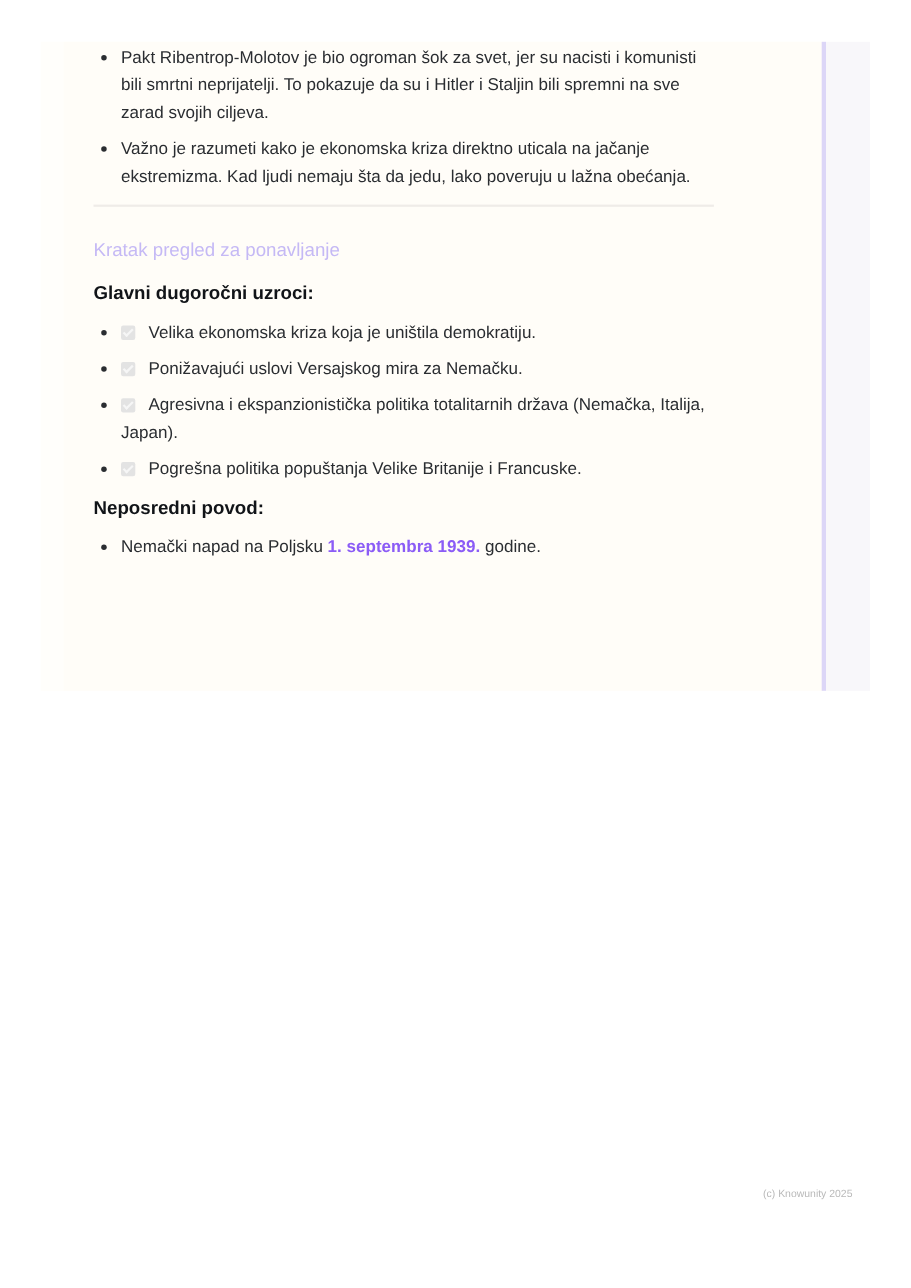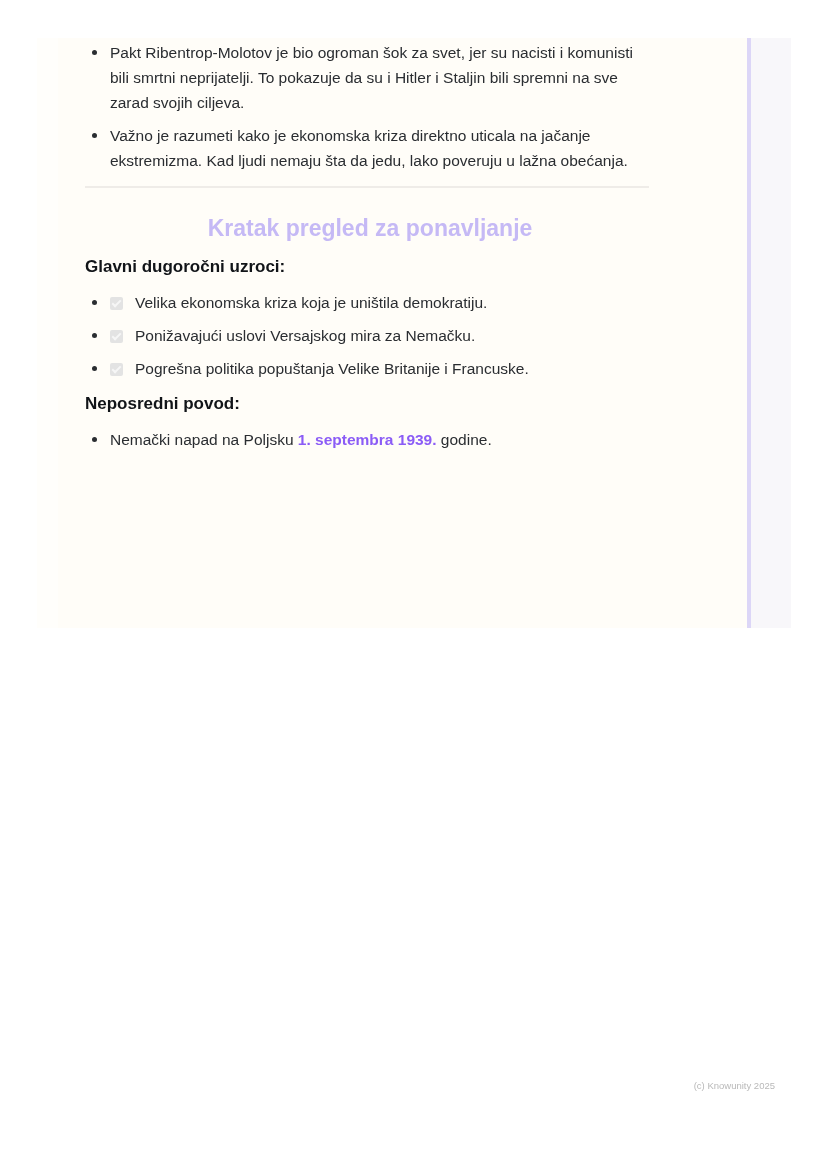--- a/index.html
+++ b/index.html
@@ -33,21 +33,21 @@
   }
   li.bullet::before {
     content:""; position:absolute; left:7px; top:10px; width:5px; height:5px;
     border-radius:50%; background:#2a2d31;
   }
   .top-list li { margin-bottom:8px; }
   .divider {
     height:2px; background:#efece8; margin:13px 0 0 0; width:564px;
   }
   .section-title {
-    font-size:23px; font-weight:bold; color:#c5b9f5; margin:25px 0 0 0; line-height:30px;text-align:center;
+    font-size:17px; font-weight:normal; color:#c5b9f5; margin:25px 0 0 0; line-height:30px;
   }
   .sub-heading {
     font-size:17px; font-weight:bold; color:#111418; margin-top:13px; line-height:22px;
   }
   .cause-list { margin-top:12px; }
   .cause-list li { margin-bottom:8px; }
   .check {
     display:inline-block; width:13px; height:13px; background:#e3e3e3; border-radius:2px;
     vertical-align:-2px; margin-right:12px; position:relative;
   }
@@ -82,20 +82,23 @@
   <div class="sub-heading">Glavni dugoročni uzroci:</div>
 
   <ul class="cause-list">
     <li class="bullet">
       <span class="check"></span><span>Velika ekonomska kriza koja je uništila demokratiju.</span>
     </li>
     <li class="bullet">
       <span class="check"></span><span>Ponižavajući uslovi Versajskog mira za Nemačku.</span>
     </li>
     <li class="bullet">
+      <span class="check"></span><span>Agresivna i ekspanzionistička politika totalitarnih država (Nemačka, Italija, Japan).</span>
+    </li>
+    <li class="bullet">
       <span class="check"></span><span>Pogrešna politika popuštanja Velike Britanije i Francuske.</span>
     </li>
   </ul>
 
   <div class="sub-heading" style="margin-top:12px;">Neposredni povod:</div>
 
   <ul class="trigger-list">
     <li class="bullet"><span>Nemački napad na Poljsku </span><b>1. septembra 1939.</b><span> godine.</span></li>
   </ul>
 </div>

